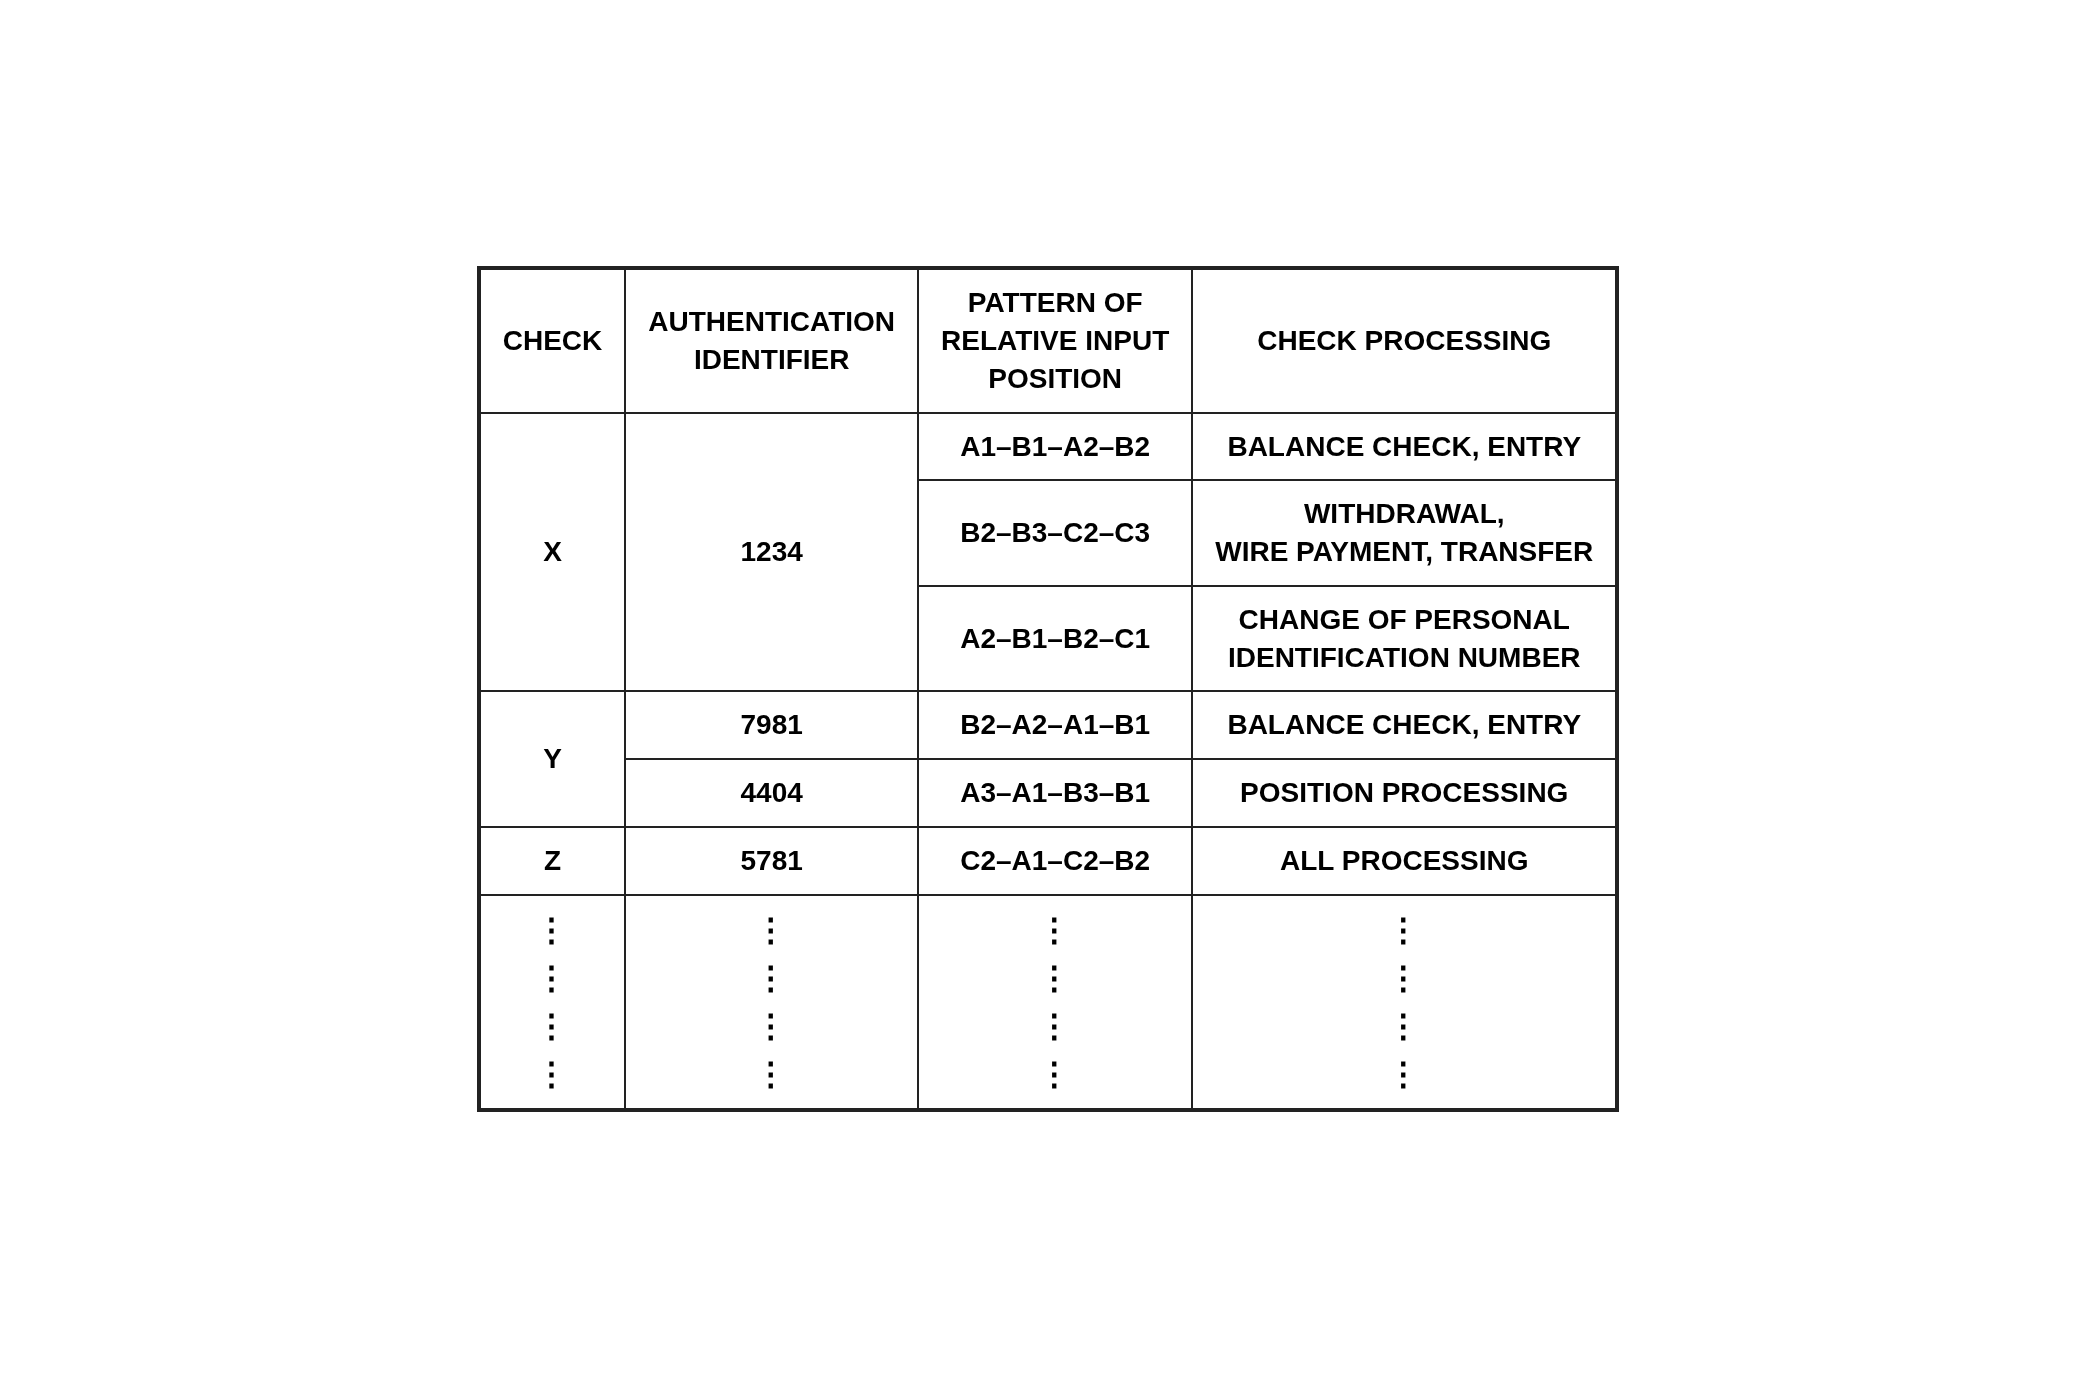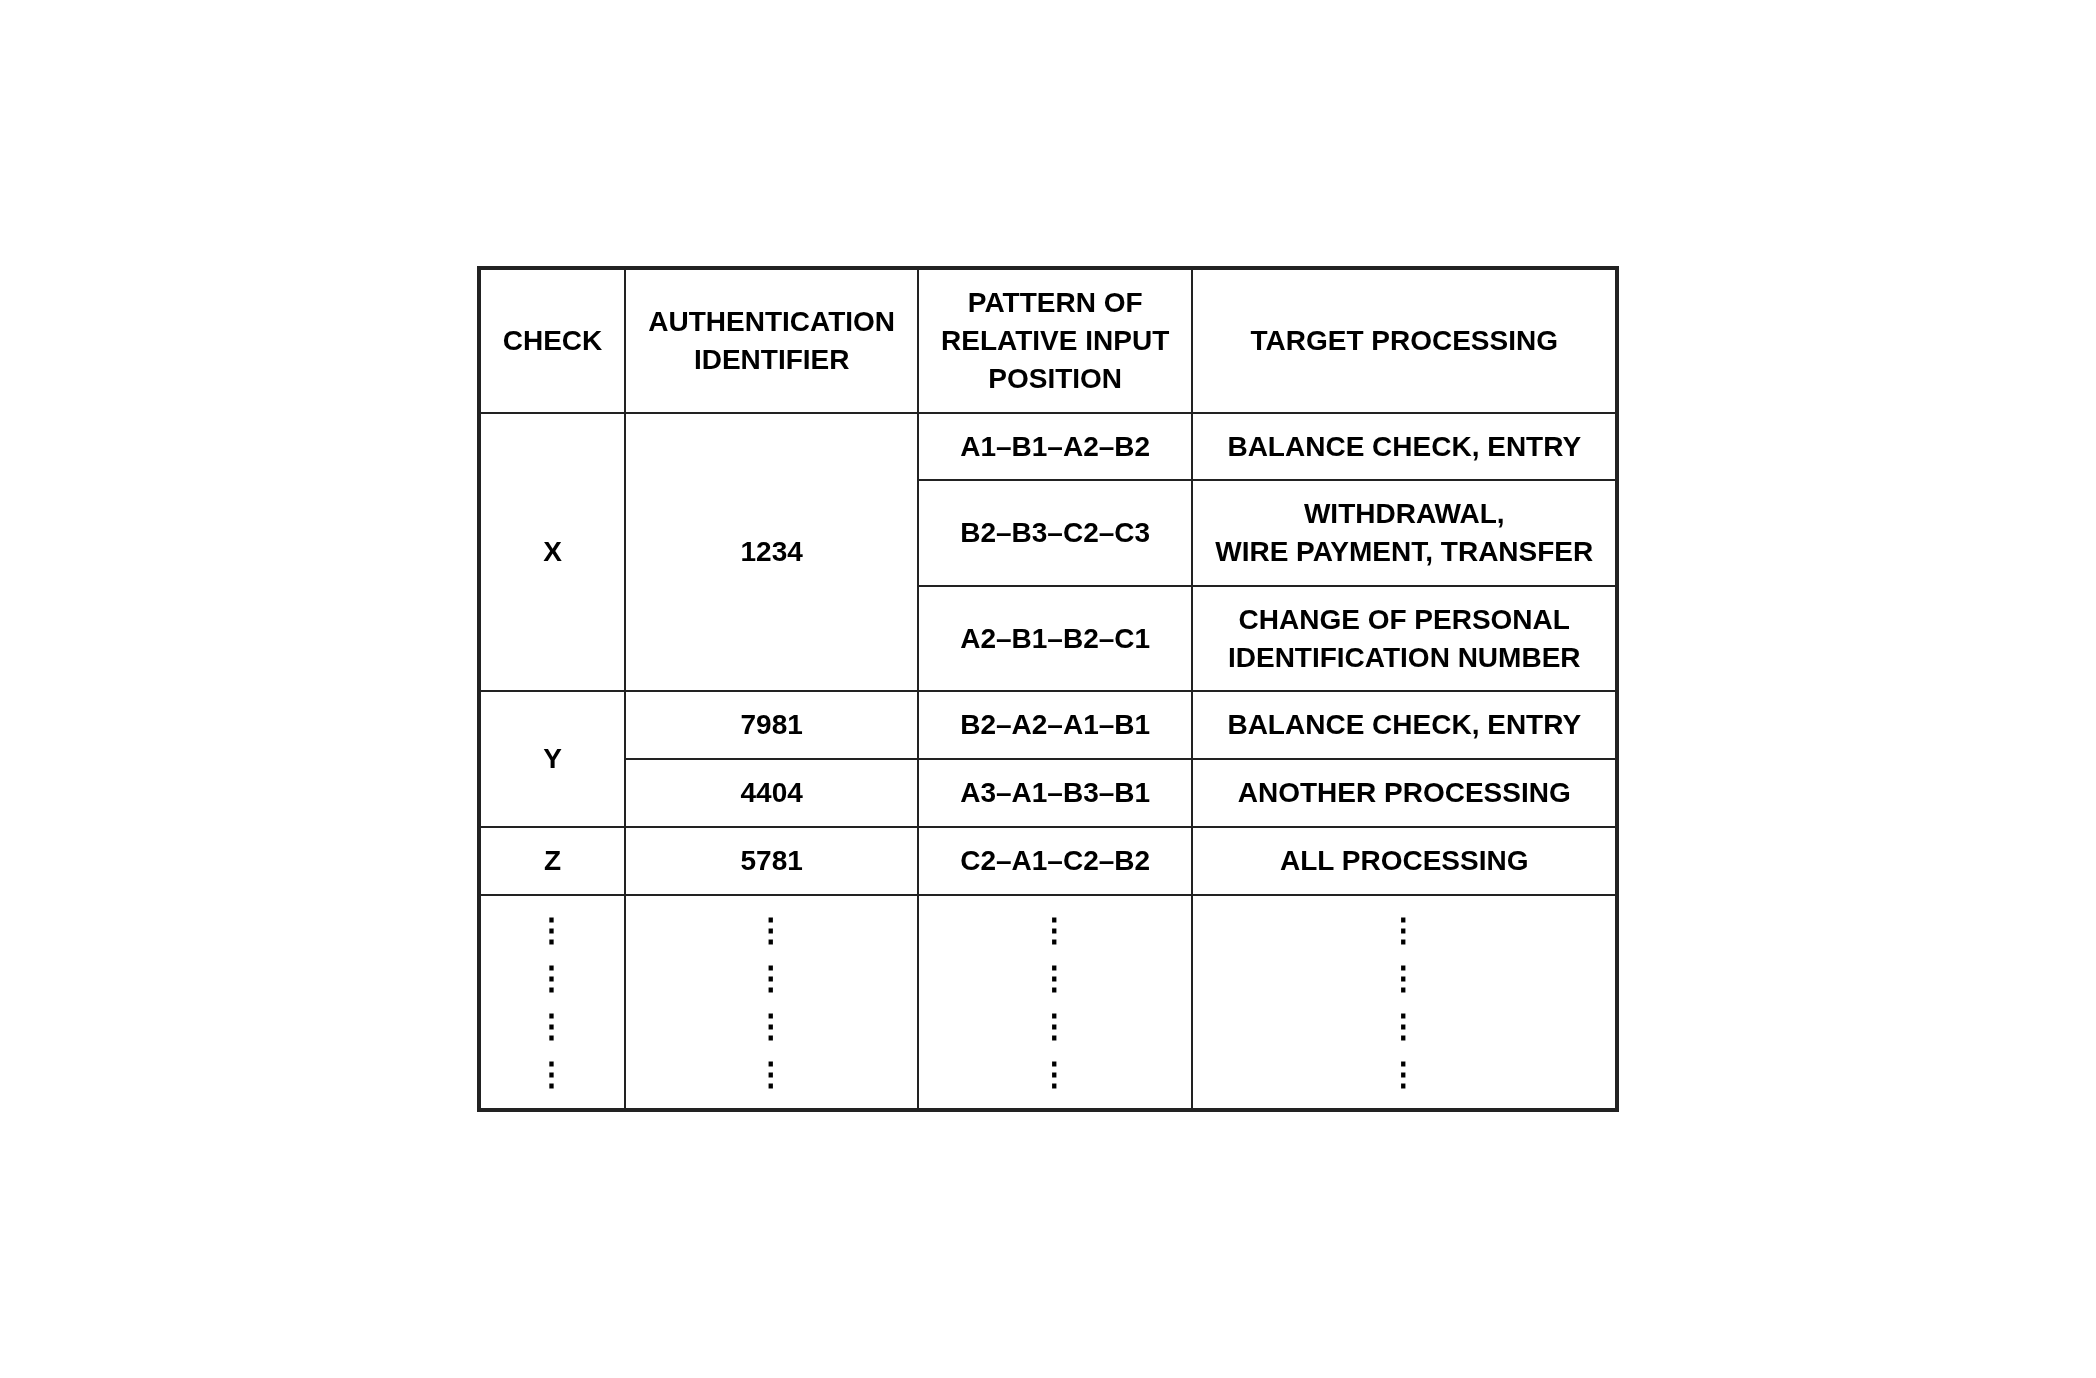--- a/index.html
+++ b/index.html
@@ -61,21 +61,21 @@
 <body>
 
 <div class="page-container">
   <div class="table-wrapper">
     <table>
       <thead>
         <tr class="header-row">
           <th>CHECK</th>
           <th>AUTHENTICATION<br>IDENTIFIER</th>
           <th>PATTERN OF<br>RELATIVE INPUT<br>POSITION</th>
-          <th>TARGET PROCESSING</th>
+          <th>CHECK PROCESSING</th>
         </tr>
       </thead>
       <tbody>
 
         <tr>
           <td rowspan="3">X</td>
           <td rowspan="3">1234</td>
           <td>A1–B1–A2–B2</td>
           <td>BALANCE CHECK, ENTRY</td>
         </tr>
@@ -91,21 +91,21 @@
         <tr>
           <td rowspan="2">Y</td>
           <td>7981</td>
           <td>B2–A2–A1–B1</td>
           <td>BALANCE CHECK, ENTRY</td>
         </tr>
 
         <tr>
           <td>4404</td>
           <td>A3–A1–B3–B1</td>
-          <td>ANOTHER PROCESSING</td>
+          <td>POSITION PROCESSING</td>
         </tr>
 
         <tr>
           <td>Z</td>
           <td>5781</td>
           <td>C2–A1–C2–B2</td>
           <td>ALL PROCESSING</td>
         </tr>
 
         <tr class="dots-row">

